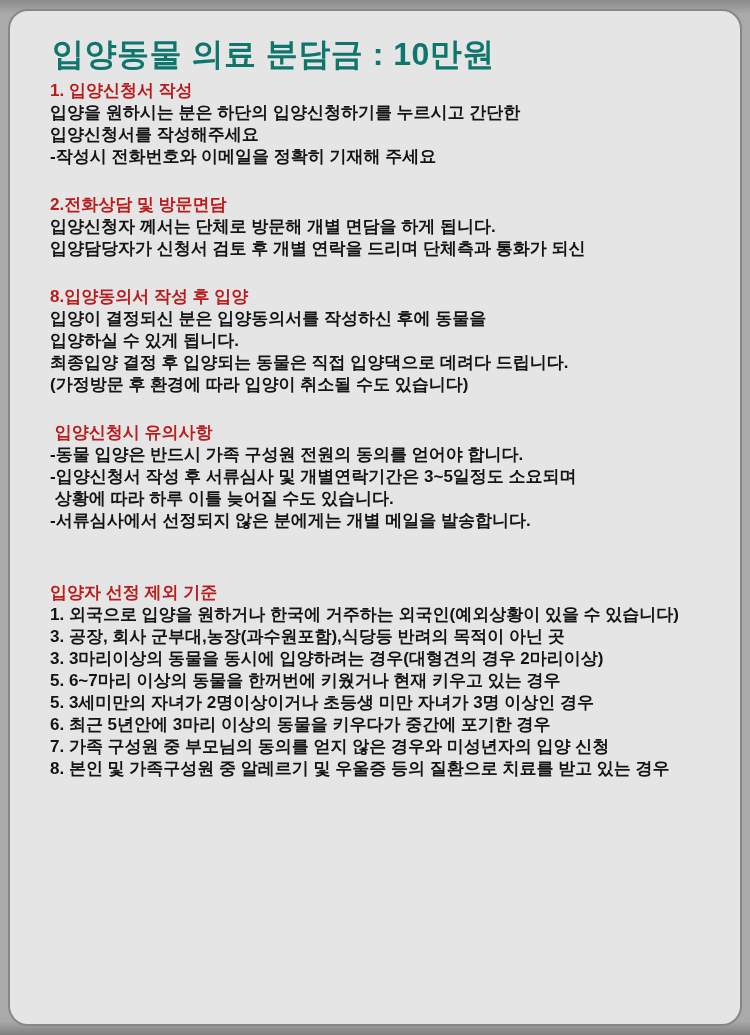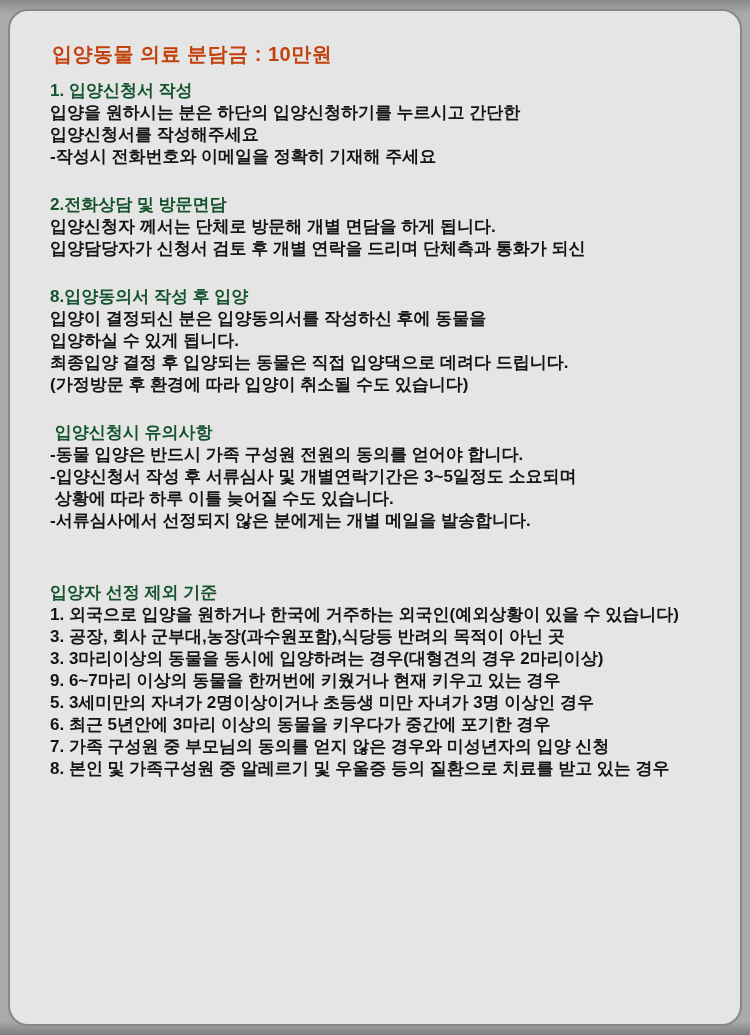--- a/index.html
+++ b/index.html
@@ -17,45 +17,45 @@
     left: 8px; top: 9px; right: 8px; bottom: 9px;
     background: #e5e5e5;
     border: 2px solid #878787;
     border-radius: 20px;
     padding: 0 38px 0 40px;
     overflow: hidden;
   }
   .page-title {
     margin-top: 25px;
     margin-left: 2px;
-    font-size: 20px;
+    font-size: 32px;
     line-height: 36px;
     font-weight: 800;
     letter-spacing: 0.5px;
-    color: #c2410c;
+    color: #0f766e;
     white-space: pre-wrap;
   }
   .notice-box {
     margin: 9px -14px 0 -14px;
     background: #ffffff;
     border-radius: 14px;
     padding: 8px 14px 9px 14px;
   }
   .notice-line {
     font-size: 13px;
     line-height: 19px;
     font-weight: 600;
     color: #94504e;
     white-space: pre-wrap;
   }
   .section-heading {
     font-size: 17px;
     line-height: 22px;
     font-weight: 700;
-    color: #14532d;
+    color: #b91c1c;
     margin-top: 26px;
     white-space: pre-wrap;
   }
   .section-heading.first { margin-top: 8px; }
   .section-heading.gap-large { margin-top: 50px; }
   .section-body { }
   .body-line {
     font-size: 17px;
     line-height: 22px;
     font-weight: 700;
@@ -107,21 +107,21 @@
       <div class="body-line">-서류심사에서 선정되지 않은 분에게는 개별 메일을 발송합니다.</div>
     </div>
   </section>
 
   <section>
     <div class="section-heading gap-large">입양자 선정 제외 기준</div>
     <div class="section-body">
       <div class="body-line">1. 외국으로 입양을 원하거나 한국에 거주하는 외국인(예외상황이 있을 수 있습니다)</div>
       <div class="body-line">3. 공장, 회사 군부대,농장(과수원포함),식당등 반려의 목적이 아닌 곳</div>
       <div class="body-line">3. 3마리이상의 동물을 동시에 입양하려는 경우(대형견의 경우 2마리이상)</div>
-      <div class="body-line">9. 6~7마리 이상의 동물을 한꺼번에 키웠거나 현재 키우고 있는 경우</div>
+      <div class="body-line">5. 6~7마리 이상의 동물을 한꺼번에 키웠거나 현재 키우고 있는 경우</div>
       <div class="body-line">5. 3세미만의 자녀가 2명이상이거나 초등생 미만 자녀가 3명 이상인 경우</div>
       <div class="body-line">6. 최근 5년안에 3마리 이상의 동물을 키우다가 중간에 포기한 경우</div>
       <div class="body-line">7. 가족 구성원 중 부모님의 동의를 얻지 않은 경우와 미성년자의 입양 신청</div>
       <div class="body-line">8. 본인 및 가족구성원 중 알레르기 및 우울증 등의 질환으로 치료를 받고 있는 경우</div>
     </div>
   </section>
 
 </div>
 
 </body></html>

